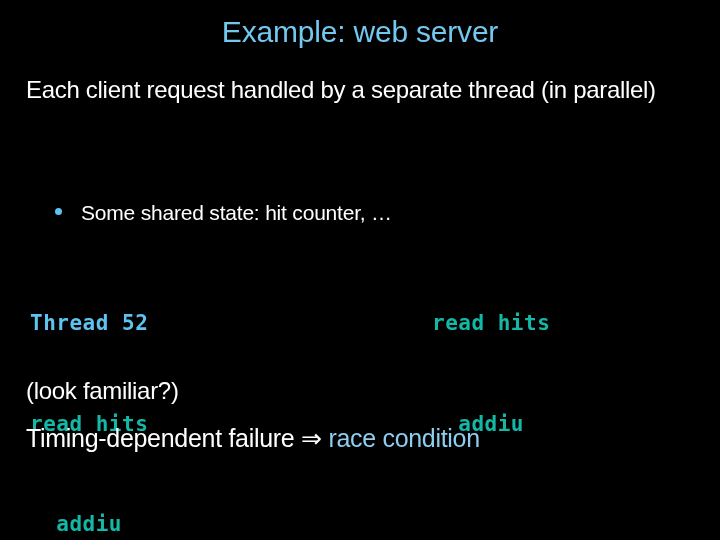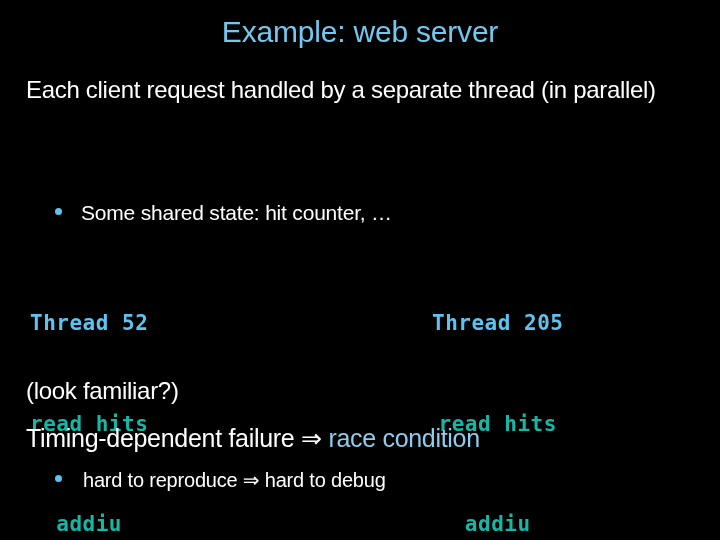--- a/index.html
+++ b/index.html
@@ -145,28 +145,23 @@
   </div>
 
   <div class="code-col" id="code-col-left">
     <div class="code-head">Thread 52</div>
     <div class="code-line">read hits</div>
     <div class="code-line">addiu</div>
     
   </div>
 
   <div class="code-col" id="code-col-right">
-    <div class="code-head">Thread 205</div>
     <div class="code-line">read hits</div>
     <div class="code-line">addiu</div>
     
   </div>
 
   <div class="body-l1" id="look-familiar">(look familiar?)</div>
 
   <div class="body-l1" id="timing-line"><span>Timing-dependent failure </span><span class="arrow-glyph">⇒</span><span class="accent-blue"> race condition</span></div>
 
-  <div class="bullet-row" id="bullet-hard-reproduce">
-    <span class="bullet-dot"></span>
-    <span class="bullet-text">hard to reproduce ⇒ hard to debug</span>
-  </div>
 
 </div>
 
 </body></html>

